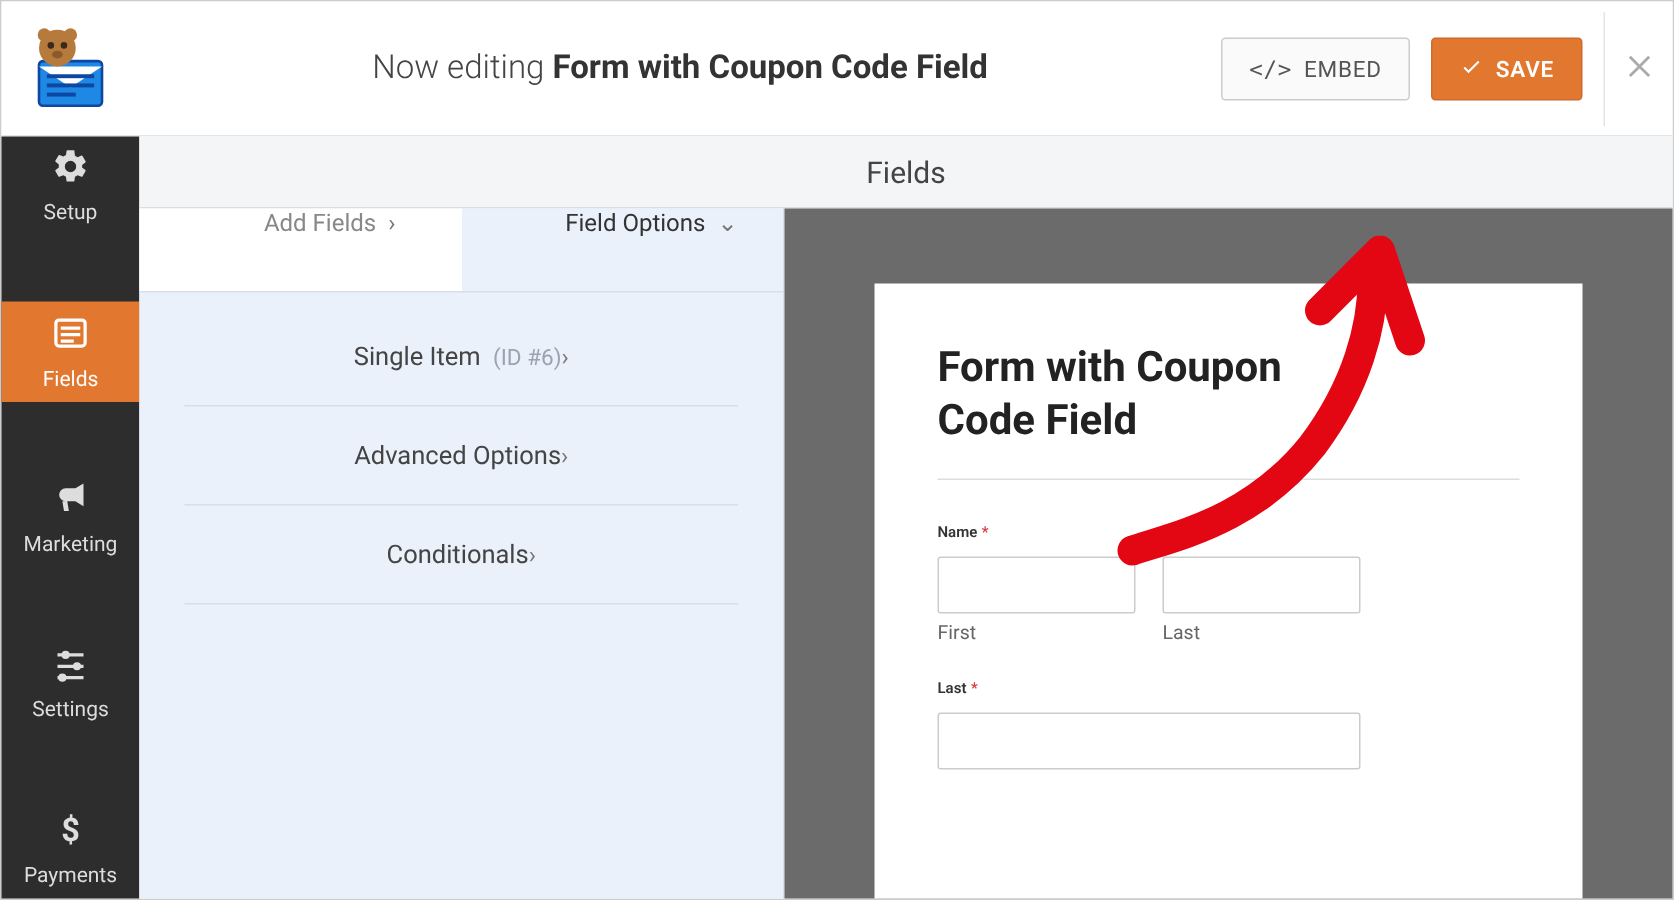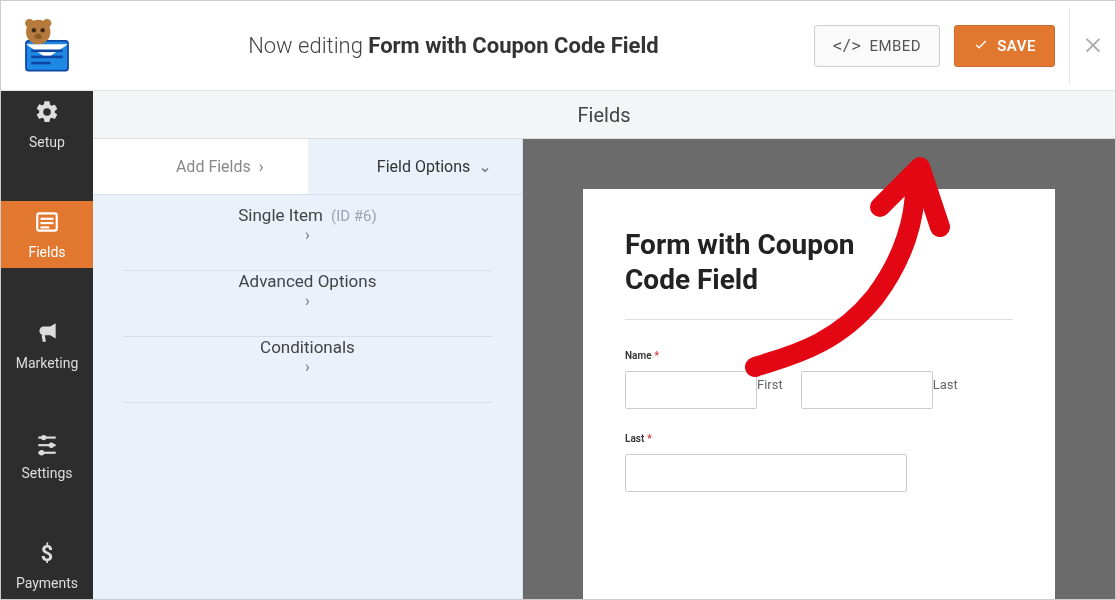--- a/index.html
+++ b/index.html
@@ -142,39 +142,37 @@
     flex-direction: column;
   }
   .panel-tabs {
     display: flex;
     height: 56px;
     border-bottom: 1px solid #d5dfea;
   }
   .ptab {
     flex: 1;
     display: flex;
-    align-items: center;
     justify-content: center;
     gap: 8px;
     font-size: 16px;
     color: #555;
     padding-left: 39px;
   }
   .ptab.inactive { background: #fff; color: #888; }
   .ptab.active { background: #eaf1fb; font-weight: 400; color: #333; }
   .panel-body { padding: 10px 30px; }
   .opt-row {
     height: 66px;
     display: flex;
     align-items: center;
-    justify-content: flex-start;
+    justify-content: center;
     border-bottom: 1px solid #d5dfea;
     color: #444;
     font-size: 17px;
-    flex-direction: column;
   }
   .opt-row .sub { color: #9aa4b0; font-size: 15px; margin-left: 4px; }
   .chev { color: #777; font-size: 16px; }
   
   .preview-wrap {
     flex: 1;
     background: #6b6b6b;
     overflow: hidden;
     position: relative;
   }
@@ -197,21 +195,21 @@
     margin: 22px 0 30px 0;
   }
   .field-label {
     font-size: 10px;
     color: #333;
     font-weight: 600;
     margin-bottom: 10px;
   }
   .req { color: #d63638; margin-left: 3px; }
   .name-row { display: flex; gap: 18px; margin-bottom: 24px; }
-  .name-col { display:flex; flex-direction:row; }
+  .name-col { display:flex; flex-direction:column; }
   .inp {
     width: 132px;
     height: 38px;
     border: 1px solid #ccc;
     border-radius: 2px;
     padding: 0 8px;
     font-size: 14px;
   }
   .inp.wide { width: 282px; }
   .sublabel { font-size: 13px; color: #666; margin-top: 6px; }

